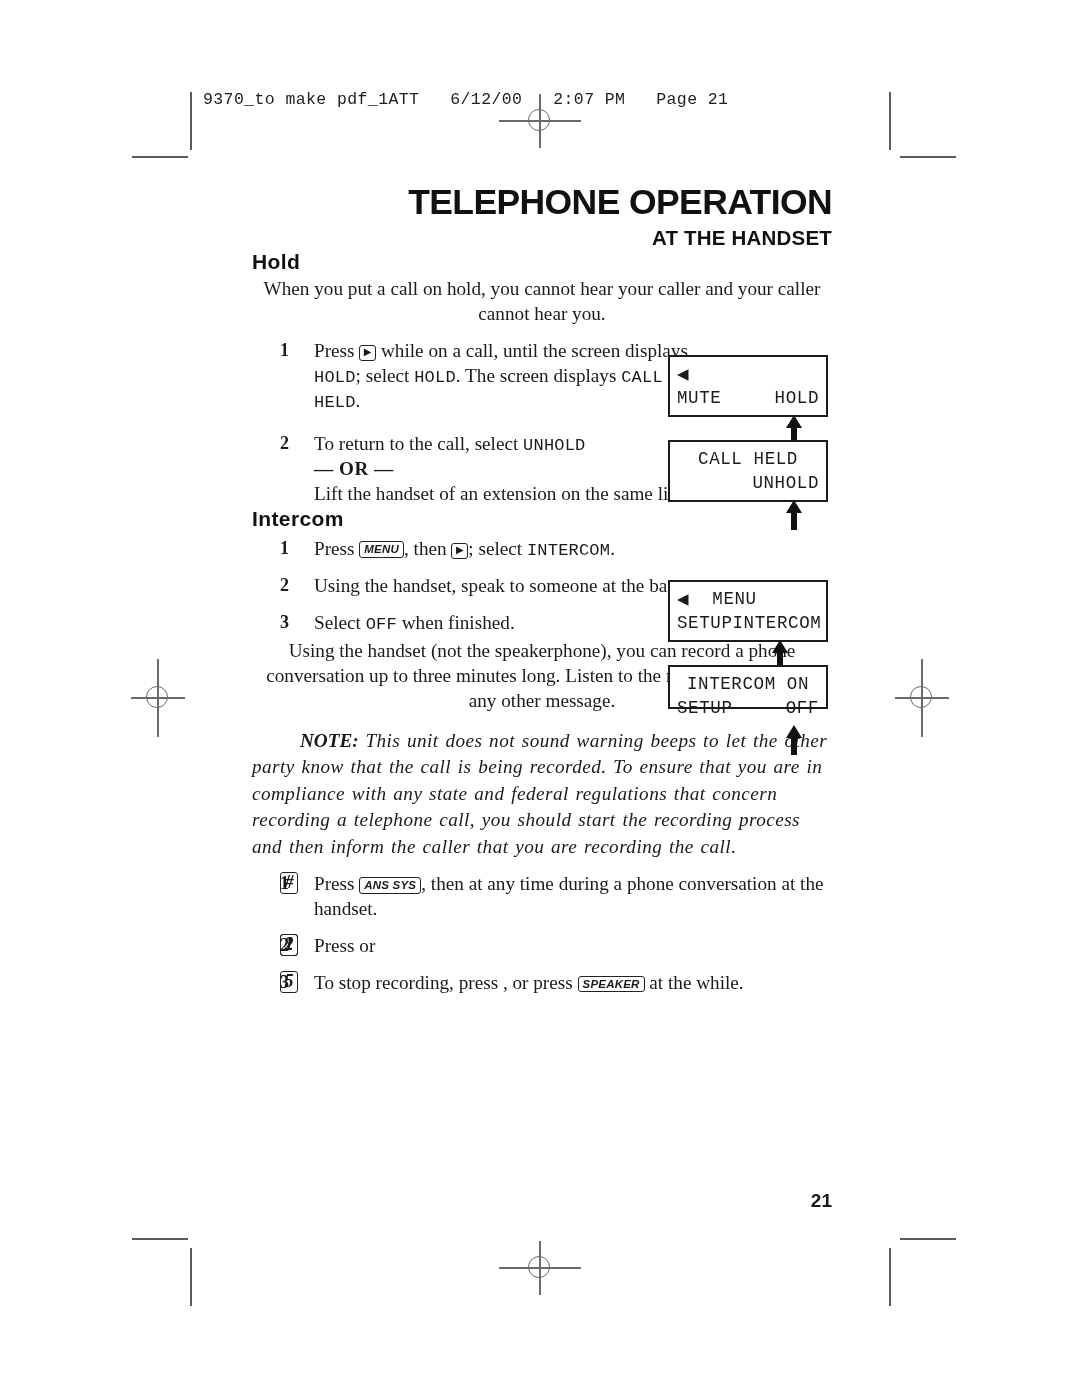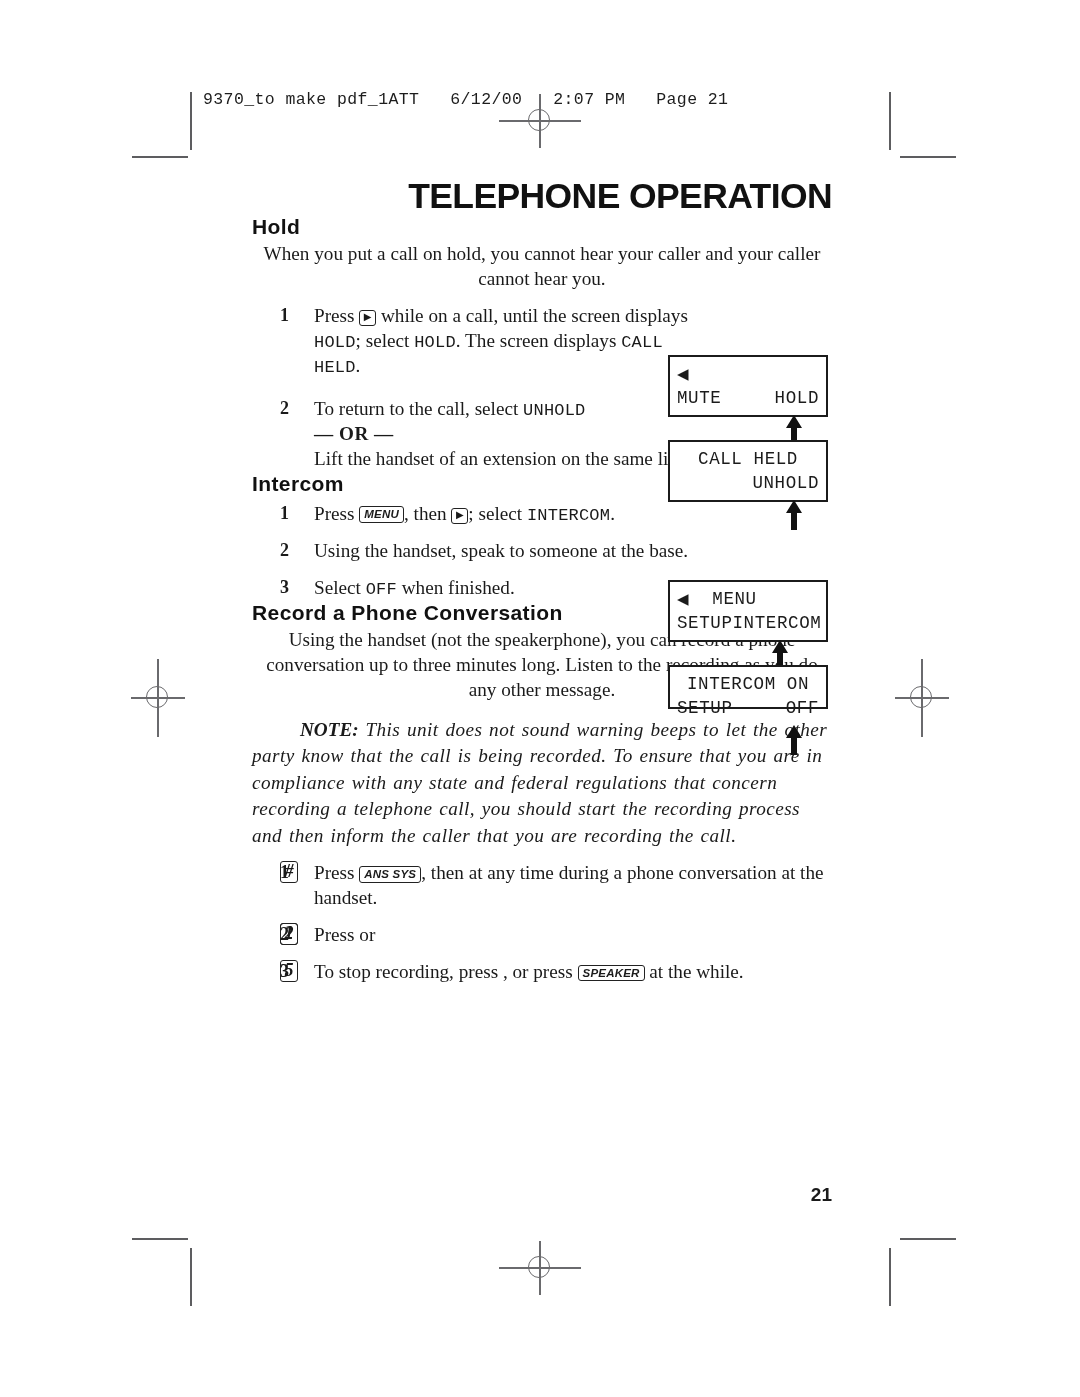--- a/index.html
+++ b/index.html
@@ -58,21 +58,21 @@
     font-size: 16.5px;
     letter-spacing: 0.4px;
     color: #1d1d1d;
     white-space: pre;
   }
 
   
   .page {
     position: absolute;
     left: 252px;
-    top: 178px;
+    top: 184px;
     width: 580px;
   }
 
   .title-block {
     text-align: right;
     font-family: "Liberation Sans", sans-serif;
     font-weight: bold;
   }
   .title-main {
     font-size: 35.5px;
@@ -257,20 +257,21 @@
     <div class="h"></div>
     <div class="ring"></div>
 </div>
 
 <div class="slug">9370_to make pdf_1ATT   6/12/00   2:07 PM   Page 21</div>
 
 <div class="page">
 
   <div class="title-block">
     <div class="title-main">TELEPHONE OPERATION</div>
+    <div class="title-sub">AT THE HANDSET</div>
   </div>
 
   <h2 class="sec sec-hold">Hold</h2>
   <p class="body">When you put a call on hold, you cannot hear your caller and your caller cannot hear you.</p>
 
   <ol class="steps">
     <li style="width:400px;">
       <span class="num">1</span>
       <span>Press</span>
       <span class="key arrow">▶</span>
@@ -308,21 +309,20 @@
     </li>
 
     <li style="width:400px;">
       <span class="num">3</span>
       <span>Select</span>
       <span class="m">OFF</span>
       <span>when finished.</span>
     </li>
   </ol>
 
-  <h2 class="sec sec-record">Record a Phone Conversation</h2>
   <p class="body">Using the handset (not the speakerphone), you can record a phone conversation up to three minutes long.  Listen to the recording as you do any other message.</p>
 
   <p class="note">
     <b>NOTE:</b>
     <span>This unit does not sound warning beeps to let the other party know that the call is being recorded. To ensure that you are in compliance with any state and federal regulations that concern recording a telephone call, you should start the recording process and then inform the caller that you are recording the call.</span>
   </p>
 
   <ol class="steps" style="margin-top:6px;">
     <li>
       <span class="num">1</span>

